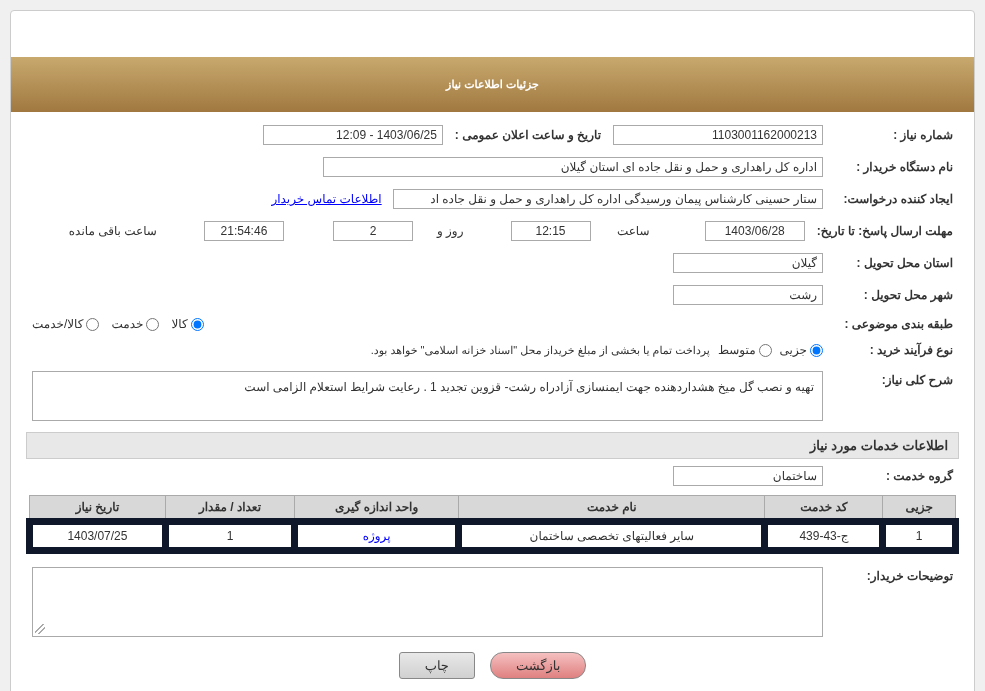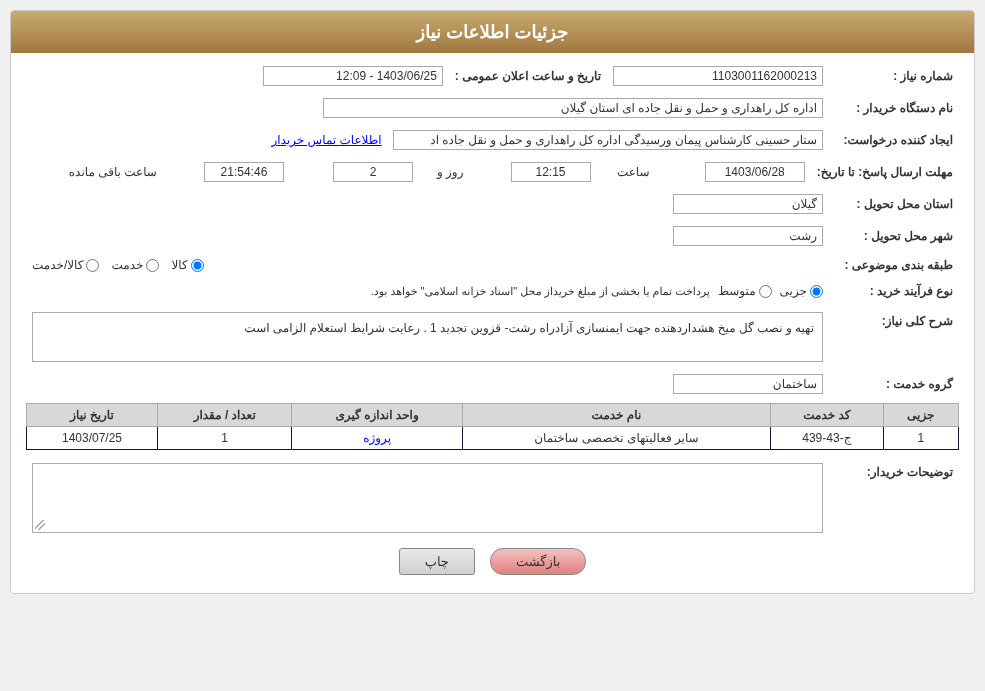--- a/index.html
+++ b/index.html
@@ -19,23 +19,24 @@
     .main-card {
       background: #fff;
       border: 1px solid #ccc;
       border-radius: 4px;
       overflow: hidden;
     }
     .card-header {
       background: linear-gradient(to bottom, #c8a96e, #a07840);
       color: #fff;
       text-align: center;
-      padding: 10px 12px;
-      font-size: 18px;
+      padding: 21px 12px;
+      font-size: 11px;
       font-weight: bold;
+      margin-top: 46px;
     }
     .card-body {
       padding: 10px 15px;
     }
     .info-table {
       width: 100%;
       border-collapse: collapse;
       margin-bottom: 6px;
     }
     .info-table td {
@@ -100,21 +101,21 @@
     }
     .data-table th {
       background: #d8d8d8;
       border: 1px solid #aaa;
       padding: 4px 8px;
       text-align: center;
       font-weight: bold;
       font-size: 12px;
     }
     .data-table td {
-      border: 1px solid #0f172a;
+      border: 7px solid #0f172a;
       padding: 4px 8px;
       text-align: center;
       font-size: 12px;
     }
     .tawzihat-box {
       border: 1px solid #aaa;
       background: #fff;
       min-height: 70px;
       width: 100%;
       text-align: right;
@@ -311,20 +312,21 @@
         <tbody>
             <tr>
           <td class="label-cell" style="vertical-align:top; padding-top:5px;">شرح کلی نیاز:</td>
           <td colspan="3">
             <div class="sharh-box">تهیه و نصب گل میخ هشداردهنده جهت ایمنسازی آزادراه رشت- قزوین تجدید 1 . رعایت شرایط استعلام الزامی است</div>
           </td>
         </tr>
       </tbody>
         </table>
 
+      <div class="section-title">اطلاعات خدمات مورد نیاز</div>
 
       <table class="info-table">
         <tbody>
             <tr>
           <td class="label-cell">گروه خدمت :</td>
           <td>
             <span class="value-box" style="width:150px;">ساختمان</span>
           </td>
           <td colspan="2"></td>
         </tr>

